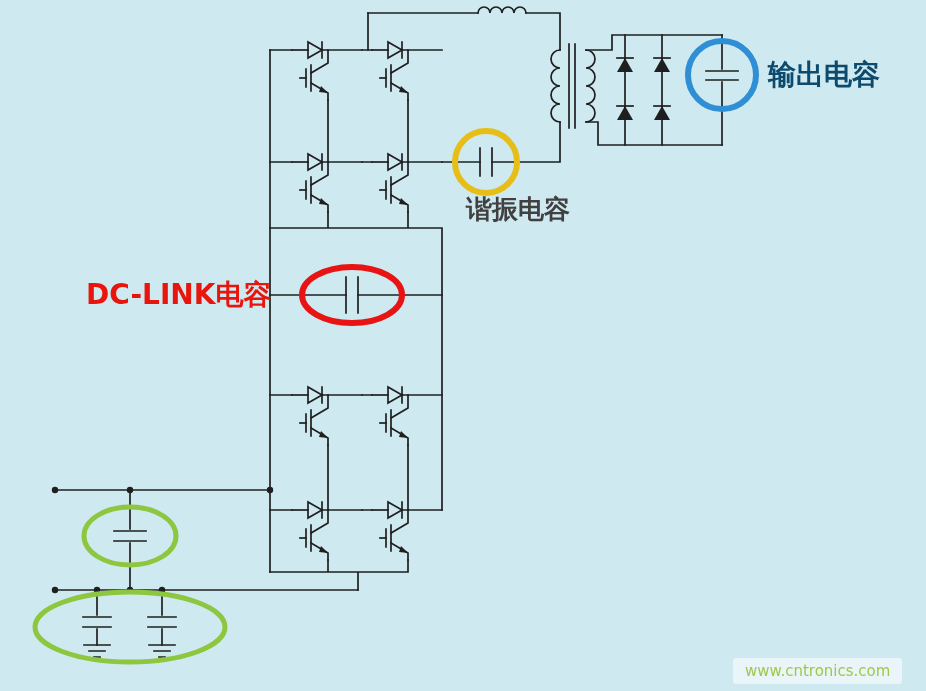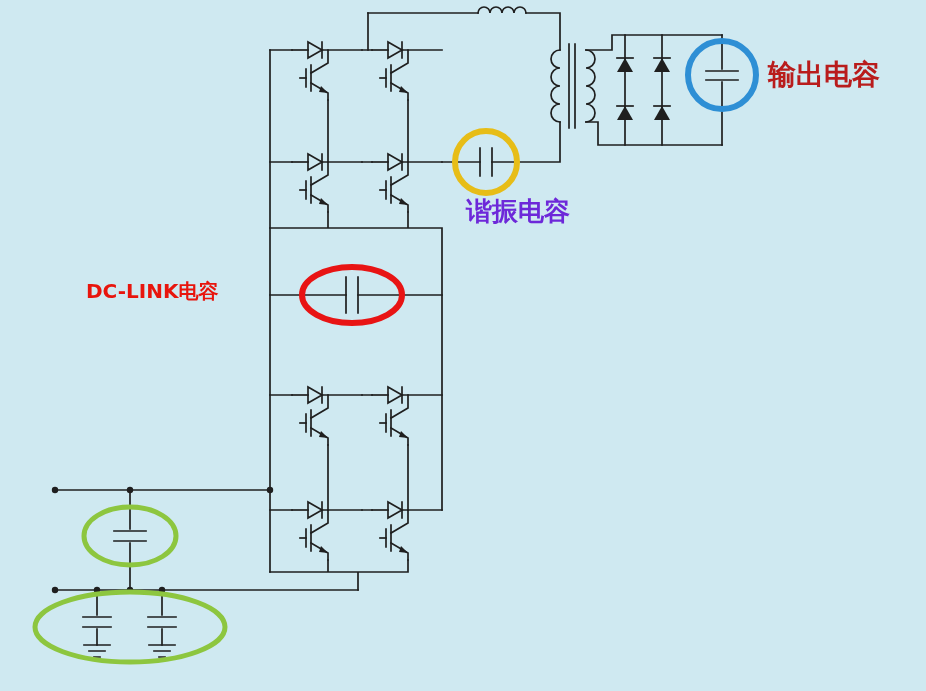--- a/index.html
+++ b/index.html
@@ -8,21 +8,21 @@
     font-family:"DejaVu Sans","Liberation Sans",sans-serif;
     --wire:#1f1f1f;
   }
   .stage svg{position:absolute;left:0;top:0}
   .w{stroke:var(--wire);stroke-width:1.7;fill:none;stroke-linecap:square}
   .wf{fill:var(--wire);stroke:none}
   .ring{fill:none}
   .label{position:absolute;font-weight:bold;white-space:nowrap;line-height:1.1}
   .label-output{left:768px;top:60px;font-size:28px}
   .label-resonant{left:466px;top:197px;font-size:26px}
-  .label-dclink{left:86px;top:280px;font-size:20px}
+  .label-dclink{left:86px;top:280px;font-size:28px}
   .label-emc{left:230px;top:644px;font-size:26px}
   .watermark{
     position:absolute;left:733px;top:658px;font-size:15px;
     padding:4px 12px;border-radius:3px;white-space:nowrap;
   }
 </style>
 </head>
 <body>
 
 <div class="stage" style="background: rgb(207, 233, 241); --wire: #1f1f1f;">
@@ -140,20 +140,21 @@
       </g>
     </g>
 
     <circle class="ring" cx="722" cy="75" r="34" stroke-width="6" stroke="#2e8fd5"></circle>
     <circle class="ring" cx="486" cy="162" r="31" stroke-width="6" stroke="#e7bd17"></circle>
     <ellipse class="ring" cx="352" cy="295" rx="50" ry="28" stroke-width="6" stroke="#e81414"></ellipse>
     <ellipse class="ring" cx="130" cy="536" rx="46" ry="29" stroke-width="5" stroke="#8dc63f"></ellipse>
     <ellipse class="ring" cx="130" cy="627" rx="95" ry="35" stroke-width="5" stroke="#8dc63f"></ellipse>
   </svg>
 
-  <div class="label label-output" style="color: #b91c1c;">输出电容</div>
+  <div class="label label-output" style="color: #0c4a6e;">输出电容</div>
 
-  <div class="label label-resonant" style="color: #6d28d9;">谐振电容</div>
+  <div class="label label-resonant" style="color: #404040; font-family: Liberation Mono, monospace;">谐振电容</div>
 
   <div class="label label-dclink" style="color: rgb(232, 21, 13);">DC-LINK电容</div>
 
 
+  <div class="watermark" style="color: rgb(159, 200, 72); background: rgba(255, 255, 255, 0.55);">www.cntronics.com</div>
 </div>
 
 </body></html>

